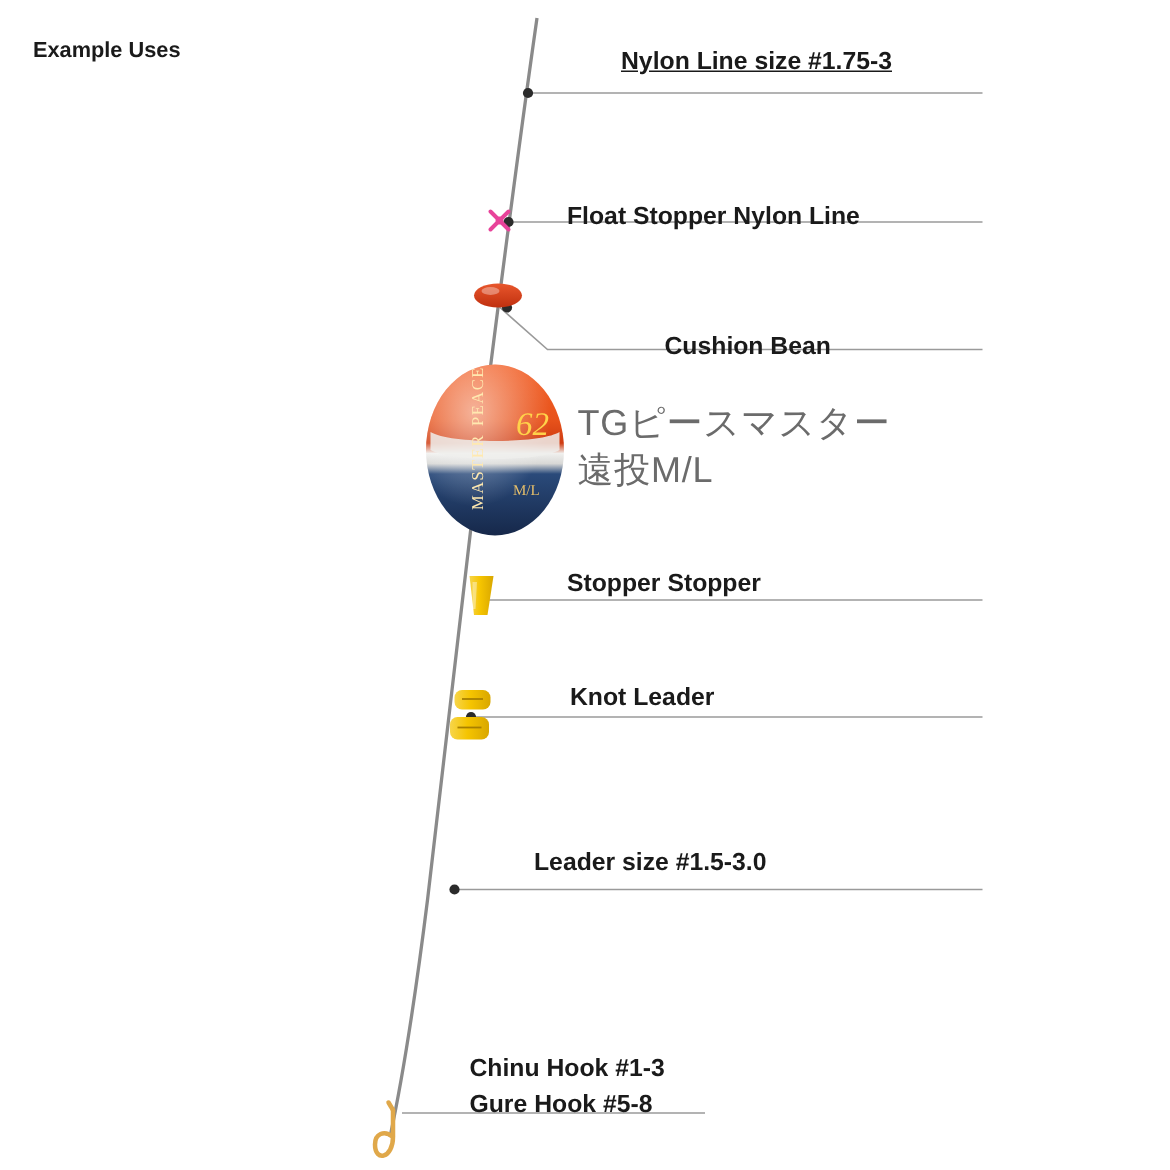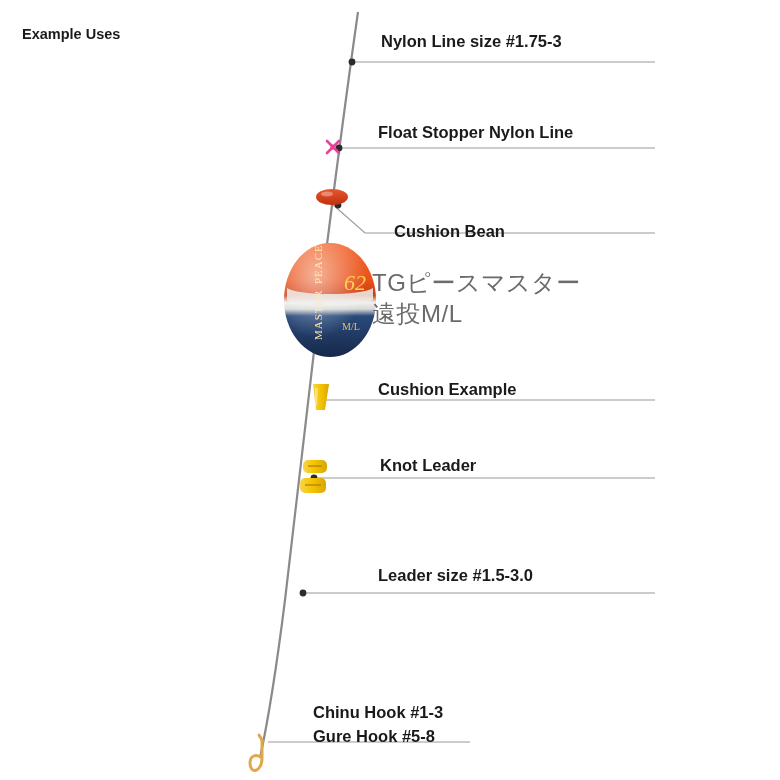--- a/index.html
+++ b/index.html
@@ -32,31 +32,31 @@
     white-space: nowrap;
   }
   #title-label {
     left: 22px;
     top: 26px;
     font-size: 14.5px;
   }
   .callout-label {
     font-size: 16.5px;
   }
-  #label-nylon-line { left: 381px; top: 32px; }
-  #label-float-stopper { left: 378px; top: 123px; }
-  #label-cushion-bean { left: 394px; top: 222px; }
+  #label-nylon-line { left: 414px; top: 32px; text-decoration: underline; }
+  #label-float-stopper { left: 378px; top: 135px; }
+  #label-cushion-bean { left: 443px; top: 222px; }
   #label-cushion-stopper { left: 378px; top: 380px; }
   #label-knot-swivel { left: 380px; top: 456px; }
-  #label-leader { left: 378px; top: 566px; }
+  #label-leader { left: 356px; top: 566px; }
   #label-chinu-hook { left: 313px; top: 703px; }
   #label-gure-hook { left: 313px; top: 727px; }
   #product-name {
     position: absolute;
-    left: 372px;
+    left: 385px;
     top: 268px;
     font-family: "Liberation Sans", sans-serif;
     font-size: 24px;
     color: #6b6b6b;
     line-height: 1.28;
     white-space: pre-line;
     letter-spacing: 0.5px;
   }
 </style>
 </head>
@@ -149,21 +149,21 @@
       <path d="M262 740 L 262 758 C 262 772, 250 775, 250 763 C 250 756, 256 753, 262 758" fill="none" stroke="#e0a84a" stroke-width="3" stroke-linecap="round"></path>
       <path d="M262 740 L 259 735" fill="none" stroke="#e0a84a" stroke-width="3" stroke-linecap="round"></path>
     </g>
   </svg>
 
   <div class="label" id="title-label">Example Uses</div>
 
   <div class="label callout-label" id="label-nylon-line">Nylon Line size #1.75-3</div>
   <div class="label callout-label" id="label-float-stopper">Float Stopper Nylon Line</div>
   <div class="label callout-label" id="label-cushion-bean">Cushion Bean</div>
-  <div class="label callout-label" id="label-cushion-stopper">Cushion Example</div>
+  <div class="label callout-label" id="label-cushion-stopper">Stopper Stopper</div>
   <div class="label callout-label" id="label-knot-swivel">Knot Leader</div>
   <div class="label callout-label" id="label-leader">Leader size #1.5-3.0</div>
   <div class="label callout-label" id="label-chinu-hook">Chinu Hook #1-3</div>
   <div class="label callout-label" id="label-gure-hook">Gure Hook #5-8</div>
 
   <div id="product-name">TGピースマスター
 遠投M/L</div>
 
 </div>
 

